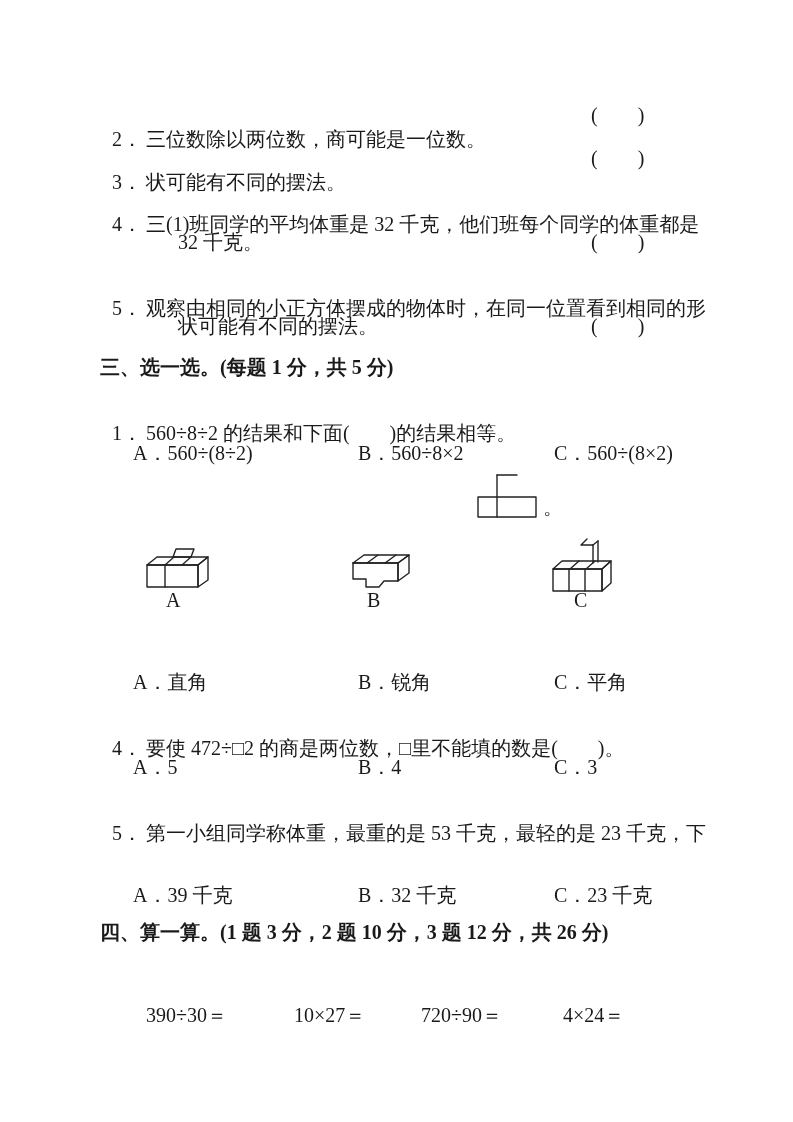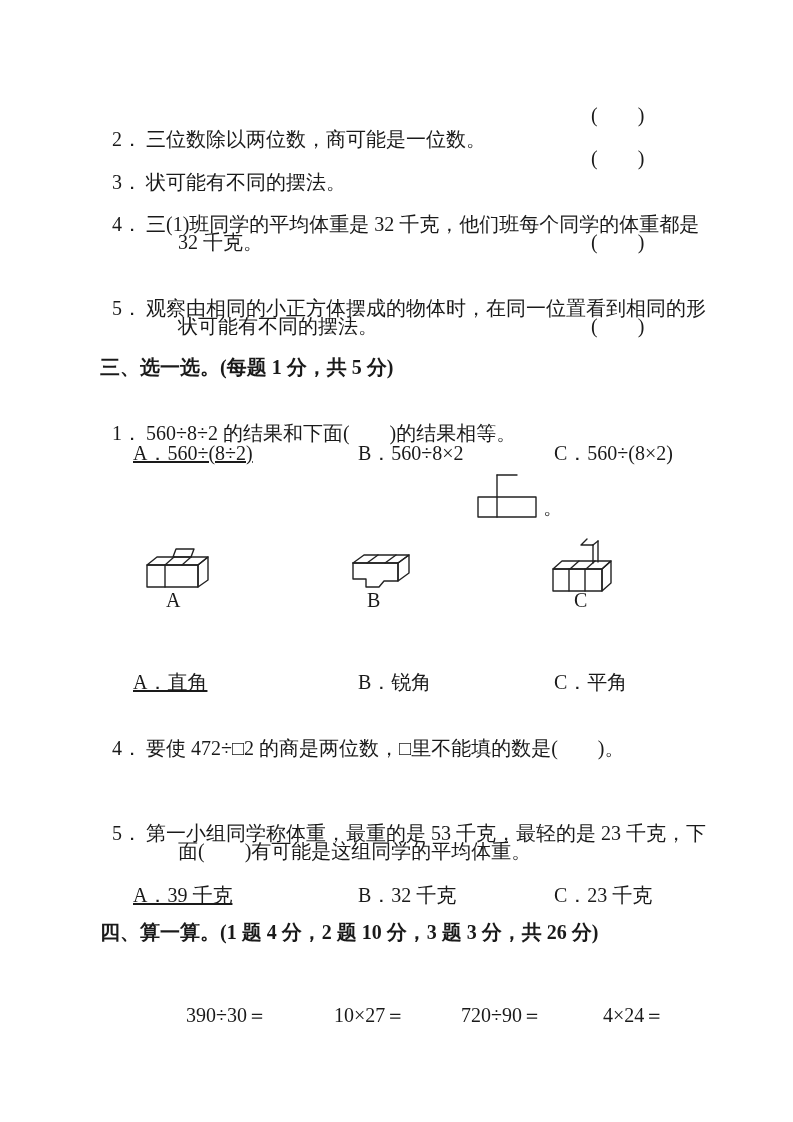--- a/index.html
+++ b/index.html
@@ -15,26 +15,26 @@
     overflow:hidden;
   }
   .line{position:absolute;white-space:nowrap;}
   .indent{left:154px;margin-left:24px;}
   .numbered{left:112px;margin-top:24px;}
   .section{left:100px;font-weight:700;}
   .qnum{display:inline-block;width:34px;}
   .blank{position:absolute;left:591px;white-space:nowrap;}
   .optrow{position:absolute;left:0;top:0;width:793px;height:28px;}
   .opt{position:absolute;white-space:nowrap;}
-  .opt-a{left:133px;text-decoration:underline;}
+  .opt-a{left:133px;}
   .opt-b{left:358px;}
   .opt-c{left:554px;}
   .figure{position:absolute;}
   .fig-label{position:absolute;white-space:nowrap;}
-  .expr{position:absolute;white-space:nowrap;margin-left:40px;}
+  .expr{position:absolute;white-space:nowrap;}
   svg.sketch{display:block;}
   svg.sketch *{fill:none;stroke:#222222;stroke-width:1.4;stroke-linejoin:round;stroke-linecap:round;}
 </style>
 </head>
 <body>
 
 <div id="page">
 
   <div class="line numbered" style="top:101px">
     <span class="qnum">2．</span><span>三位数除以两位数，商可能是一位数。</span>
@@ -125,34 +125,36 @@
 
   <div class="optrow" style="top:668px">
     <span class="opt opt-a">A．直角</span>
     <span class="opt opt-b">B．锐角</span>
     <span class="opt opt-c">C．平角</span>
   </div>
 
   <div class="line numbered" style="top:710px">
     <span class="qnum">4．</span><span>要使 472÷□2 的商是两位数，□里不能填的数是(　　)。</span>
   </div>
+  <div class="optrow" style="top:753px">
+    <span class="opt opt-a">A．5</span>
+    <span class="opt opt-b">B．4</span>
+    <span class="opt opt-c">C．3</span>
+  </div>
 
   <div class="line numbered" style="top:795px">
     <span class="qnum">5．</span><span>第一小组同学称体重，最重的是 53 千克，最轻的是 23 千克，下</span>
-  </div>
-  <div class="line indent" style="top:837px">
-    <span>面(　　)有可能是这组同学的平均体重。</span>
   </div>
   <div class="optrow" style="top:881px">
     <span class="opt opt-a">A．39 千克</span>
     <span class="opt opt-b">B．32 千克</span>
     <span class="opt opt-c">C．23 千克</span>
   </div>
 
-  <div class="line section" style="top:918px">四、算一算。(1 题 4 分，2 题 10 分，3 题 3 分，共 26 分)</div>
+  <div class="line section" style="top:918px">四、算一算。(1 题 3 分，2 题 10 分，3 题 12 分，共 26 分)</div>
 
 
   <div class="optrow" style="top:1001px">
     <span class="expr" style="left:146px">390÷30＝</span>
     <span class="expr" style="left:294px">10×27＝</span>
     <span class="expr" style="left:421px">720÷90＝</span>
     <span class="expr" style="left:563px">4×24＝</span>
   </div>
 
 </div>

